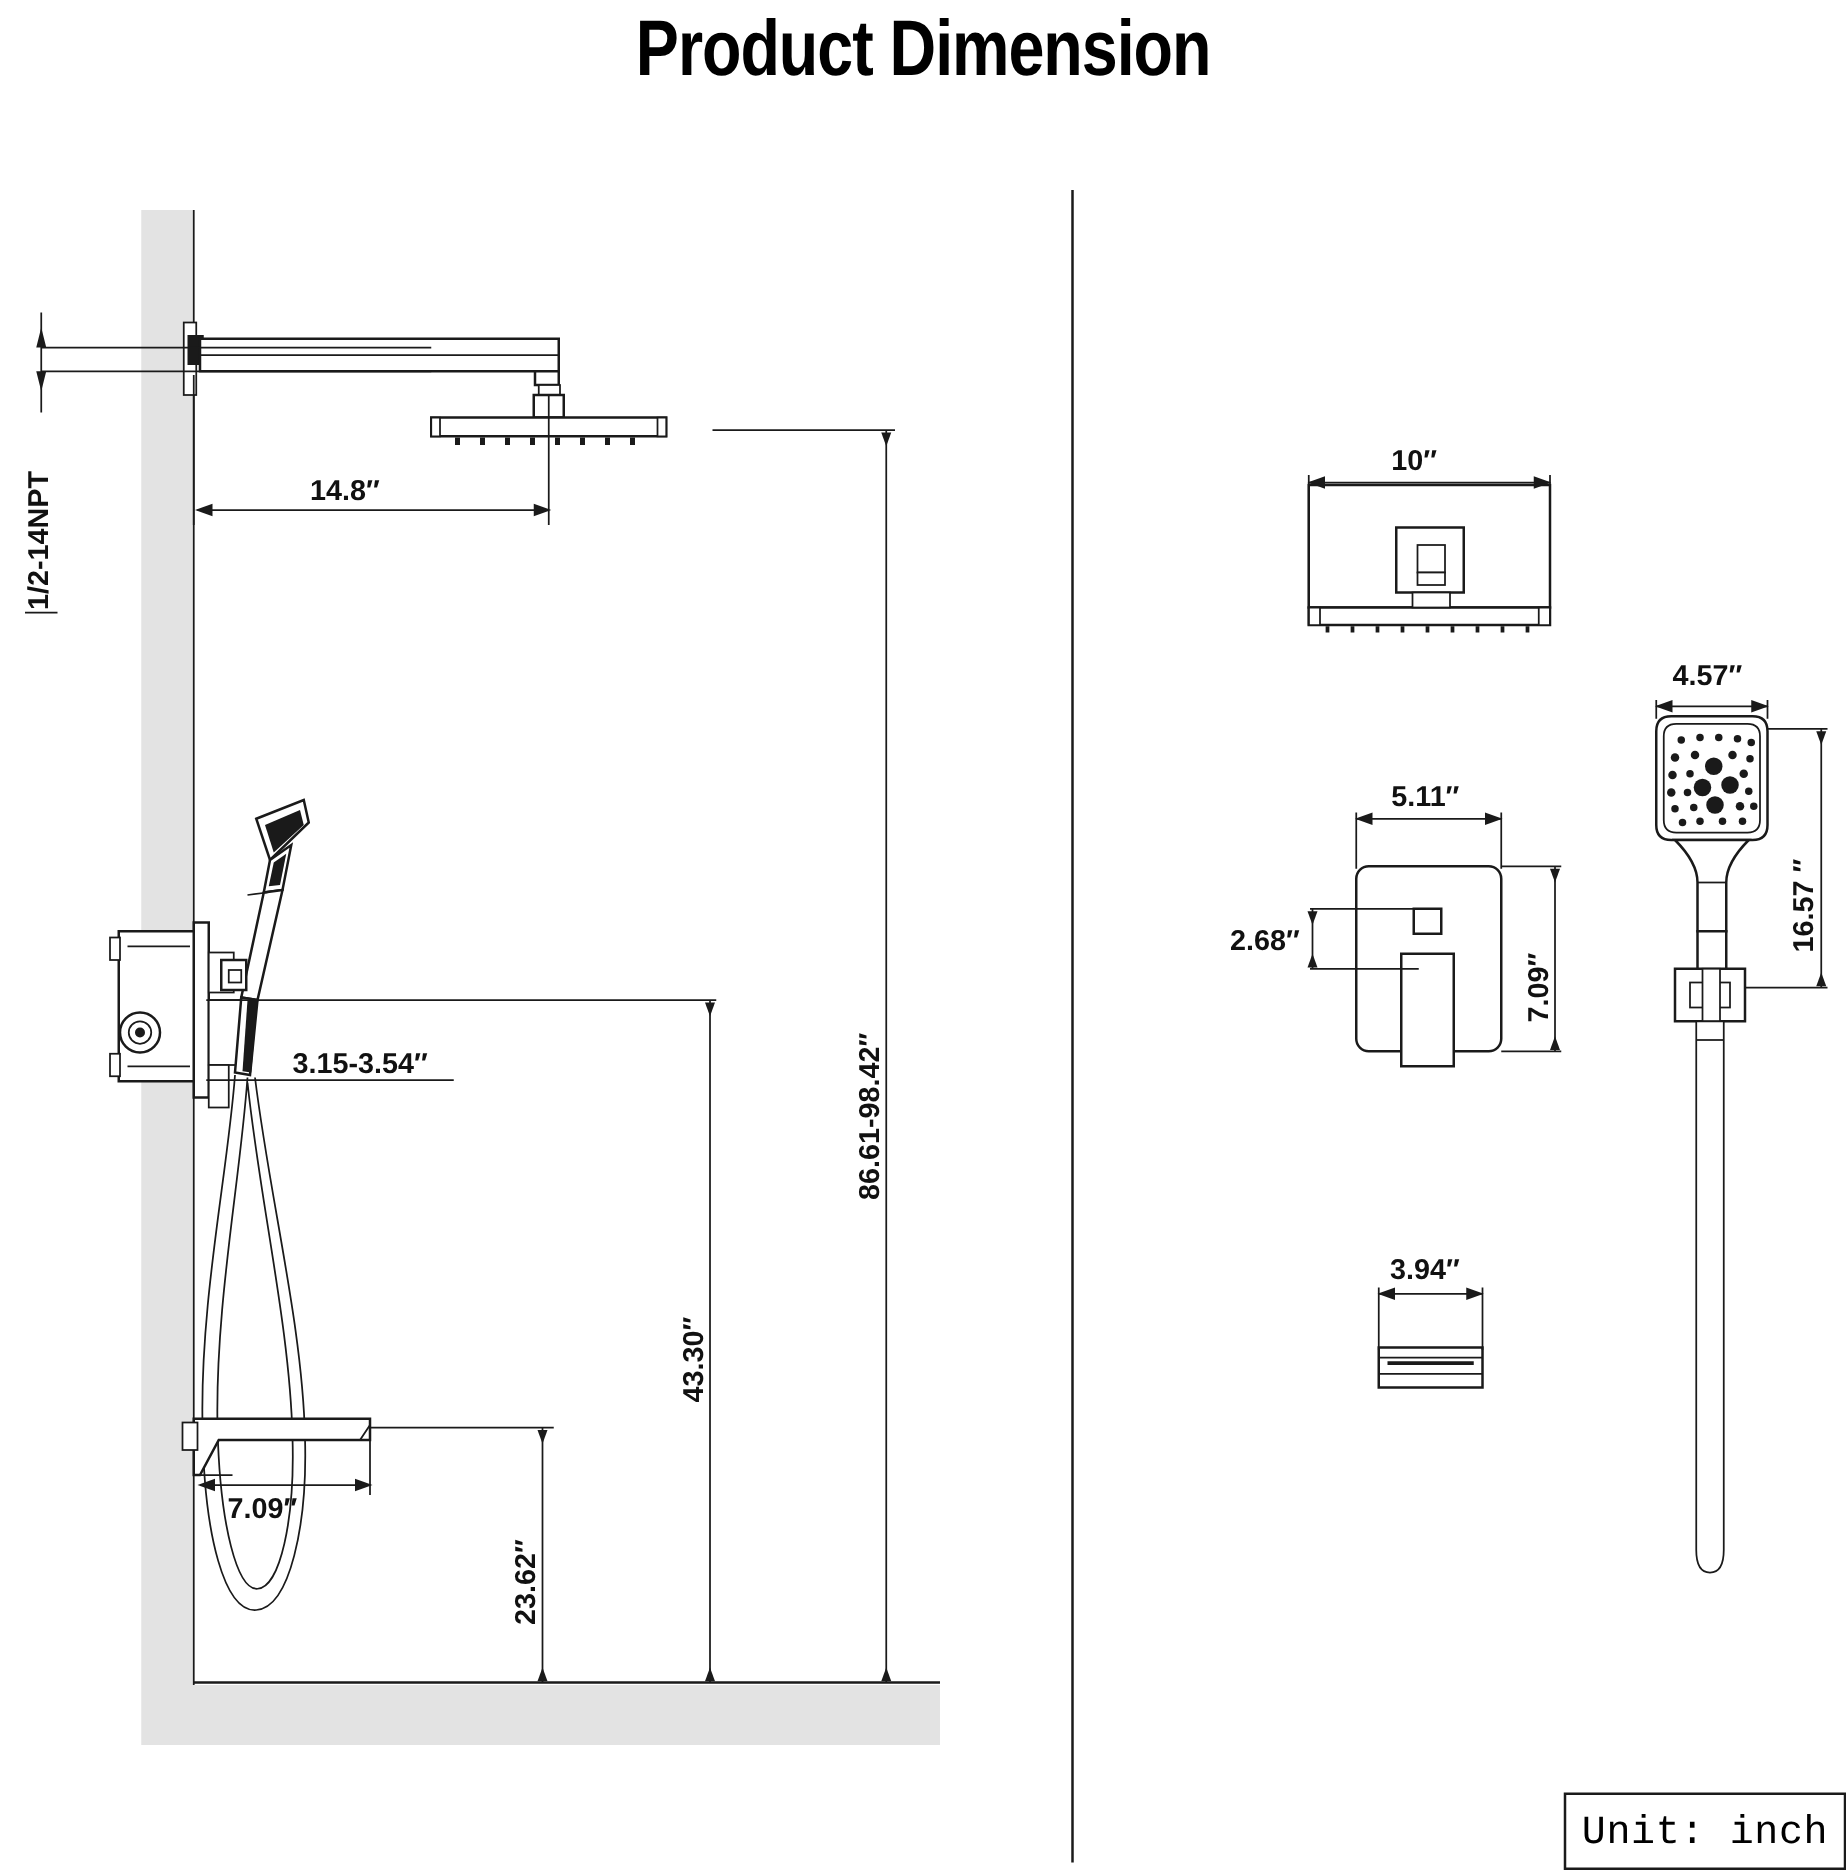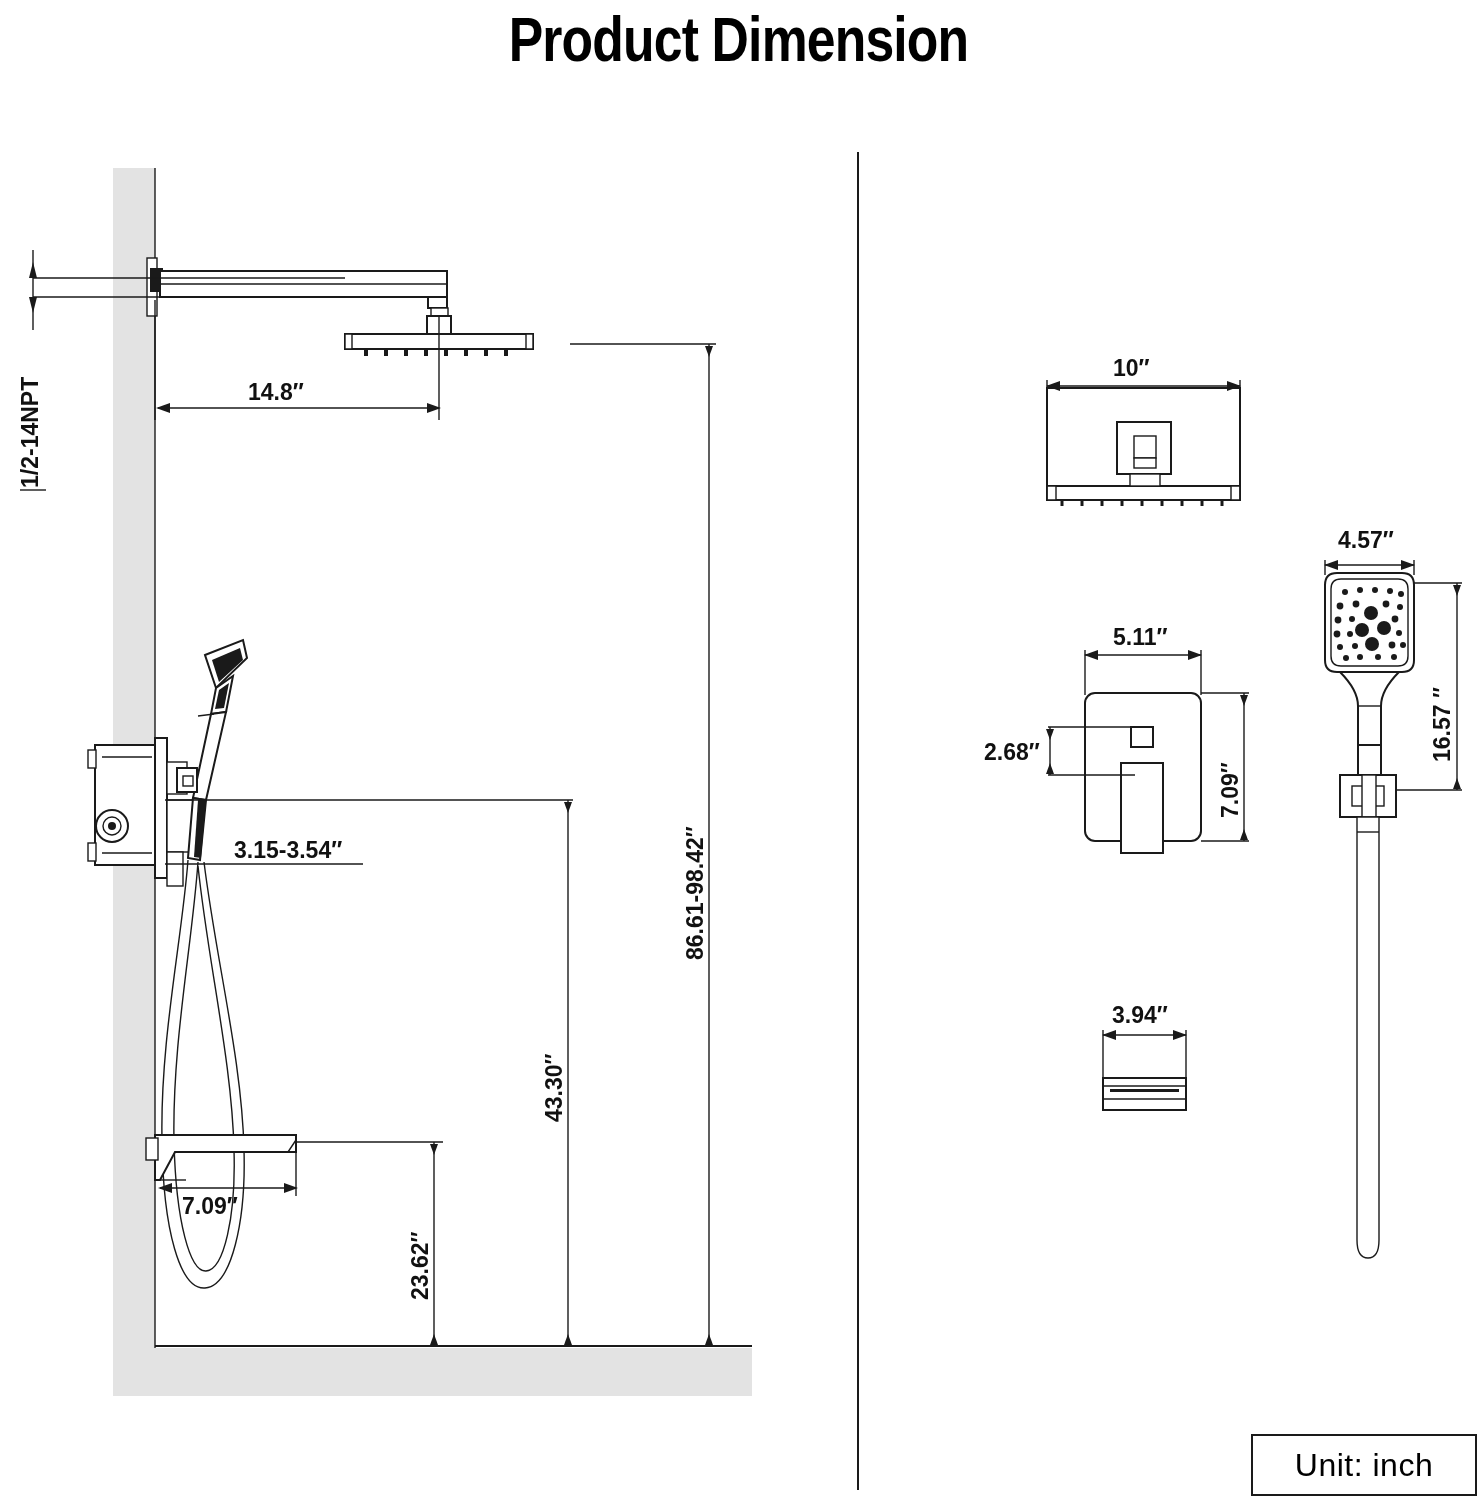--- a/index.html
+++ b/index.html
@@ -12,21 +12,21 @@
   svg.canvas{position:absolute;left:0;top:0;width:1477px;height:1500px;}
   .dimtxt{font-family:"Liberation Sans",sans-serif;font-weight:bold;font-size:23px;fill:#111;}
   .ln{stroke:#1a1a1a;fill:none;}
   .thin{stroke-width:1.4;}
   .med{stroke-width:2;}
   .fillw{fill:#fff;}
   .filld{fill:#1a1a1a;}
   .wallband{fill:#e3e3e3;}
   #unit-box{position:absolute;left:1251px;top:1434px;width:222px;height:58px;
        border:2px solid #1a1a1a;background:#fff;display:flex;align-items:center;
-       justify-content:center;font-size:32px;font-family:Liberation Sans, sans-serif;
+       justify-content:center;font-size:32px;font-family:Liberation Mono, monospace;
        letter-spacing:.5px;}
 </style>
 </head>
 <body>
 
 <div id="page-title">Product Dimension</div>
 
 <svg class="canvas" viewBox="0 0 1477 1500">
 
   <g>

